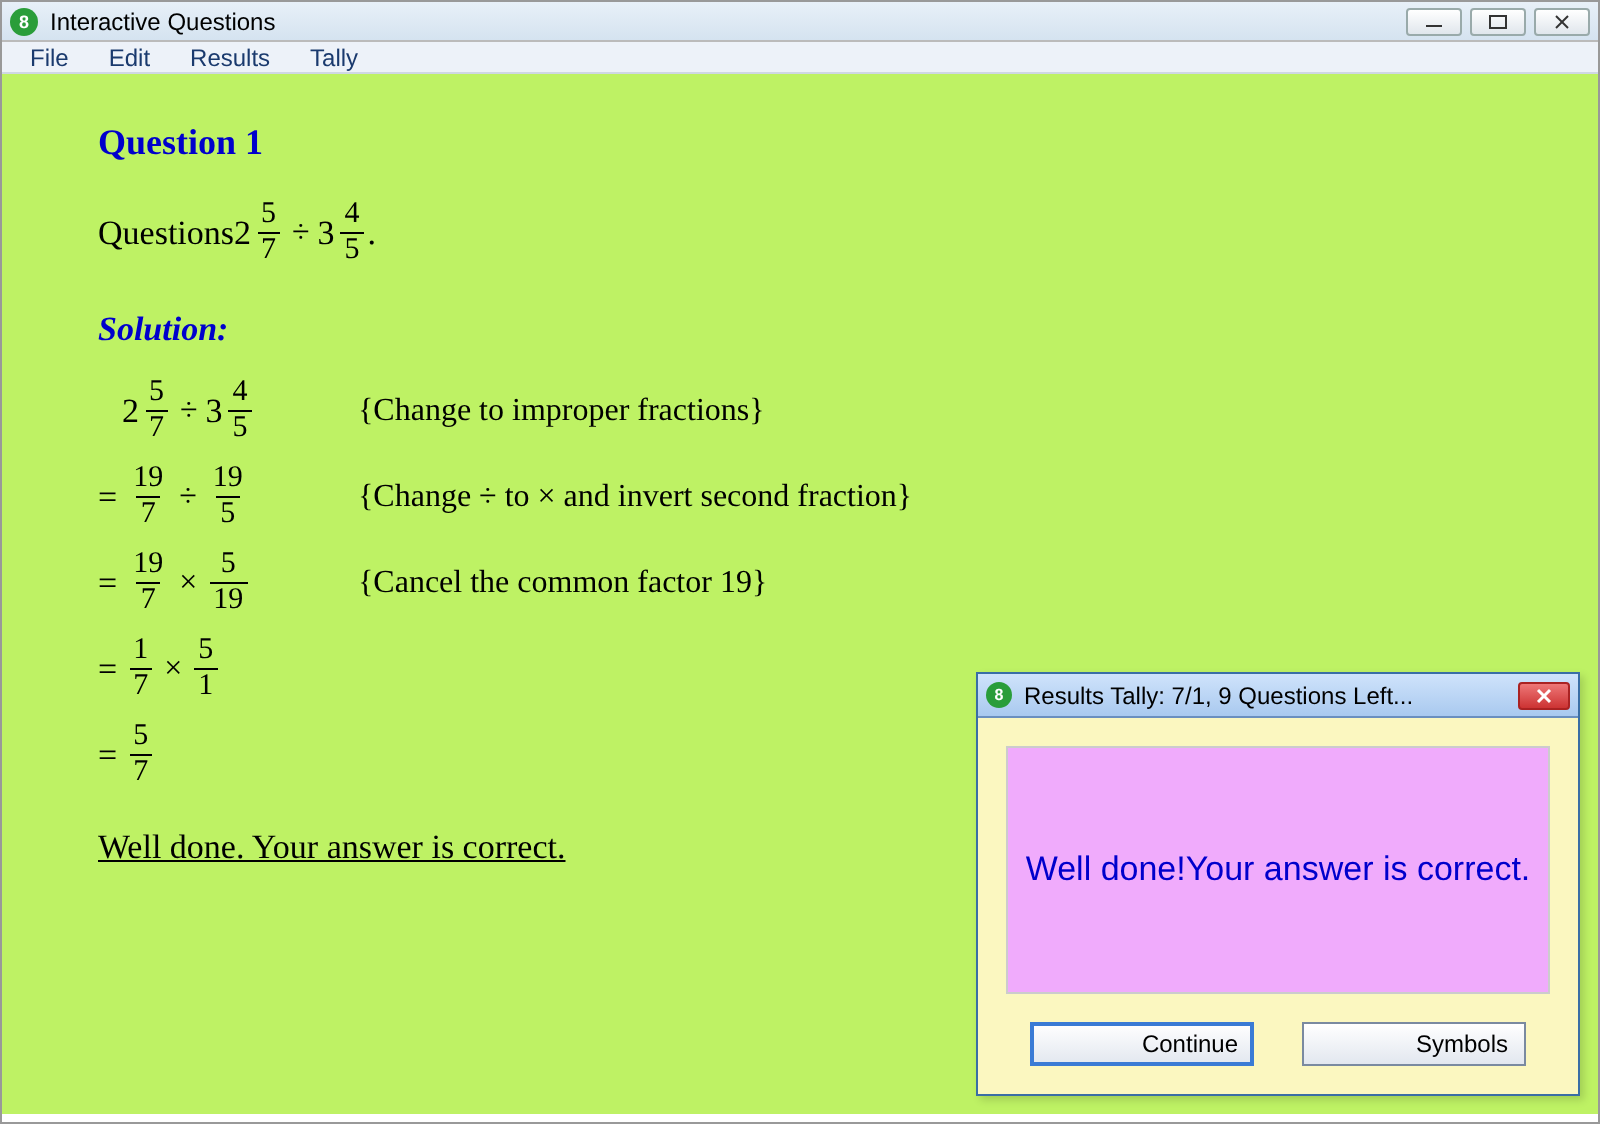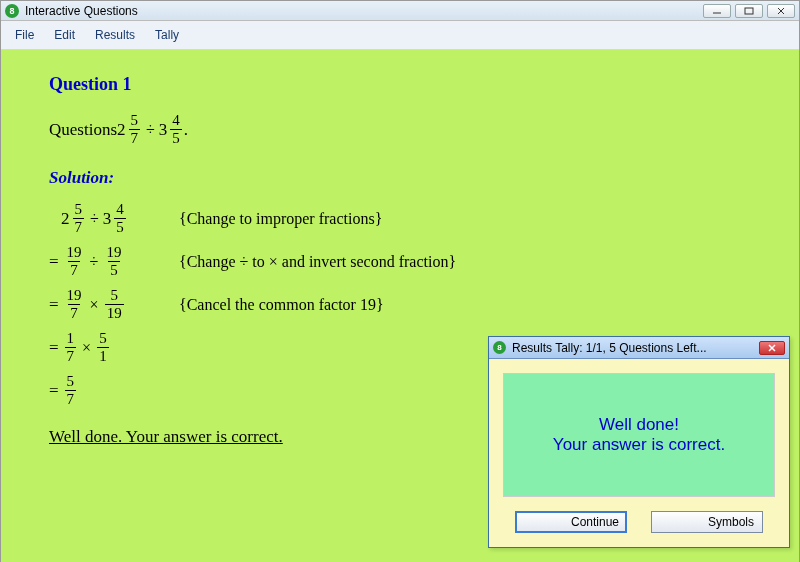--- a/index.html
+++ b/index.html
@@ -52,21 +52,21 @@
     border-radius: 2px;
     background: linear-gradient(#fff, #e0e6ec);
     display: flex;
     align-items: center;
     justify-content: center;
     font-size: 10px;
     font-family: Arial, sans-serif;
     cursor: pointer;
   }
   .menubar {
-    height: 29px;
+    height: 16px;
     background: #edf2f9;
     border-bottom: 1px solid #cfd8e3;
     display: flex;
     align-items: center;
     padding: 0 4px;
     font-family: 'Segoe UI', Tahoma, sans-serif;
     font-size: 12px;
     color: #1a3a6e;
   }
   .menu-item {
@@ -172,25 +172,25 @@
     cursor:pointer;
   }
   .popup-body {
     background: #fbf7c0;
     height: calc(100% - 22px);
     padding: 14px;
     display: flex;
     flex-direction: column;
   }
   .popup-msgbox {
-    background: #86efac;
+    background: #f0abfc;
     border: 1px solid #ccc;
     flex: 1;
     display:flex;
-    flex-direction: column;
+    flex-direction: row;
     align-items:center;
     justify-content:center;
     text-align:left;
     color: #0000cc;
     font-family: Arial, sans-serif;
     font-size: 17px;
     padding: 6px;
   }
   .popup-buttons {
     display:flex;
@@ -355,21 +355,21 @@
       <div class="note"></div>
     </div>
 
     <div class="feedback">Well done.  Your answer is correct.</div>
 
   </div>
 
   <div class="popup">
     <div class="popup-title">
       <span class="app-icon">8</span>
-      <span>Results Tally: 1/1, 5 Questions Left...</span>
+      <span>Results Tally: 7/1, 9 Questions Left...</span>
       <div class="popup-close">
         <svg width="10" height="8">
             <line x1="2" y1="1" x2="8" y2="7" stroke="#fff" stroke-width="1.5"></line>
             <line x1="8" y1="1" x2="2" y2="7" stroke="#fff" stroke-width="1.5"></line>
           </svg>
       </div>
     </div>
     <div class="popup-body">
       <div class="popup-msgbox">
         <div>Well done!</div>

